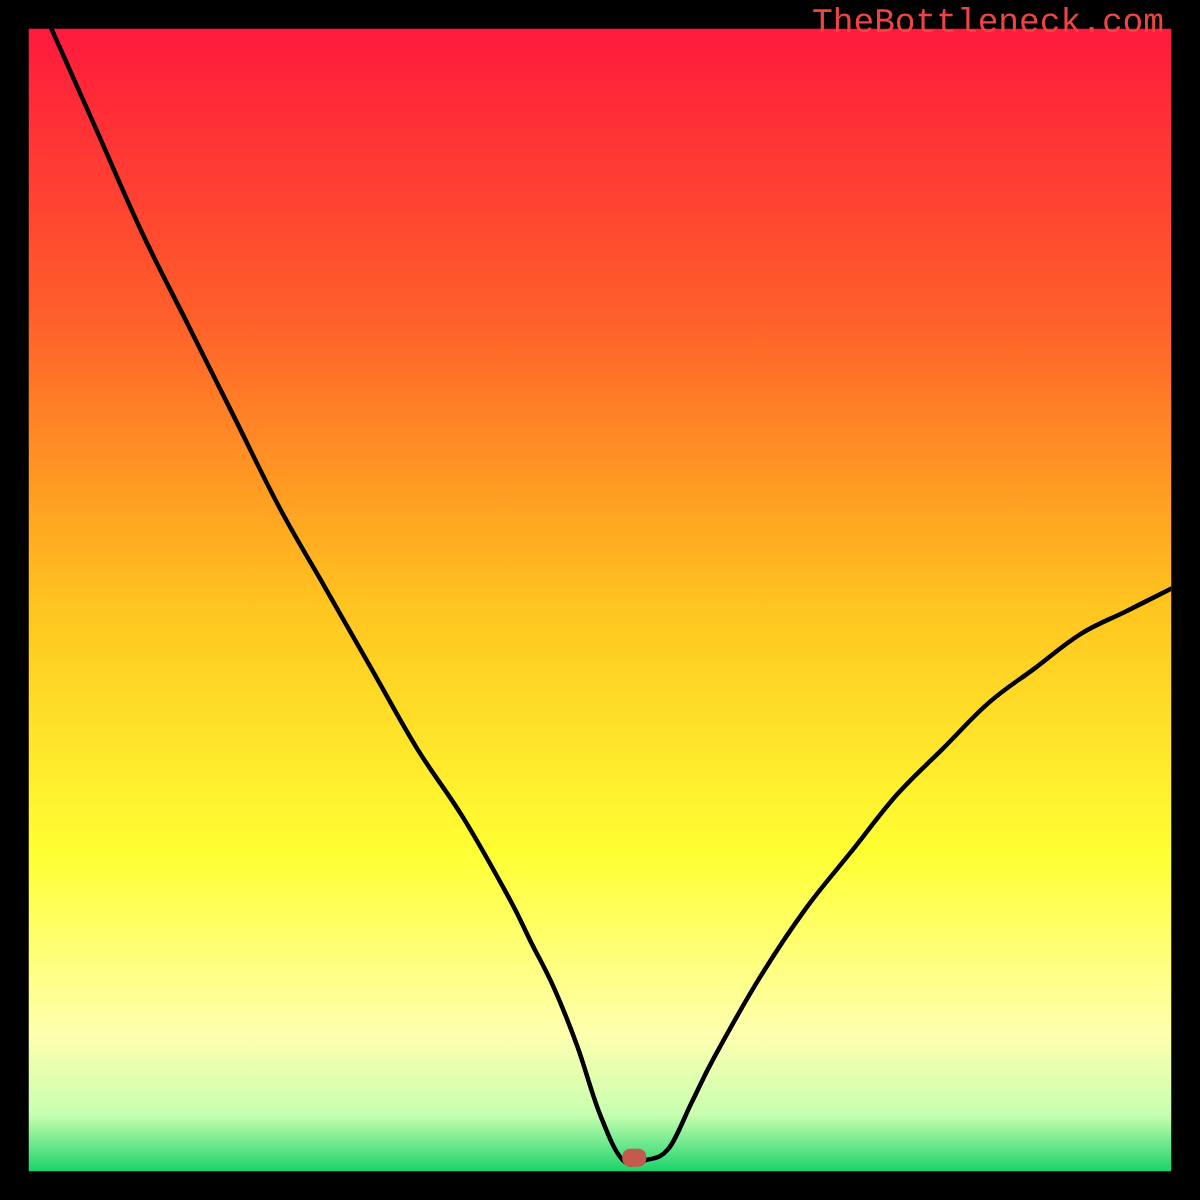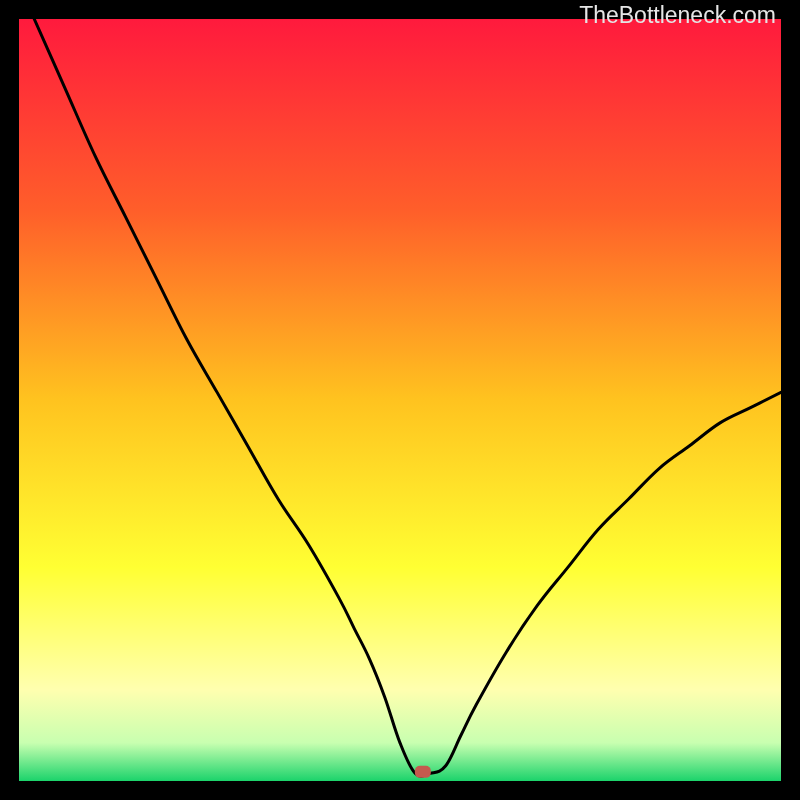--- a/index.html
+++ b/index.html
@@ -18,24 +18,24 @@
     height: 762px;
     background: #000000;
   }
   .plot {
     display: block;
   }
   .watermark {
     position: absolute;
     top: 2px;
     right: 24px;
-    font-family: Liberation Sans, sans-serif;
+    font-family: Liberation Mono, monospace;
     font-size: 23px;
     letter-spacing: 0px;
-    color: #e5e5e5;
+    color: #ef4444;
     font-weight: 500;
   }
 </style>
 </head>
 <body>
 
 <div class="frame">
   <svg class="plot" width="762" height="762" viewBox="0 0 762 762">
     <defs>
       <linearGradient id="bg-grad" x1="0" y1="0" x2="0" y2="1">

